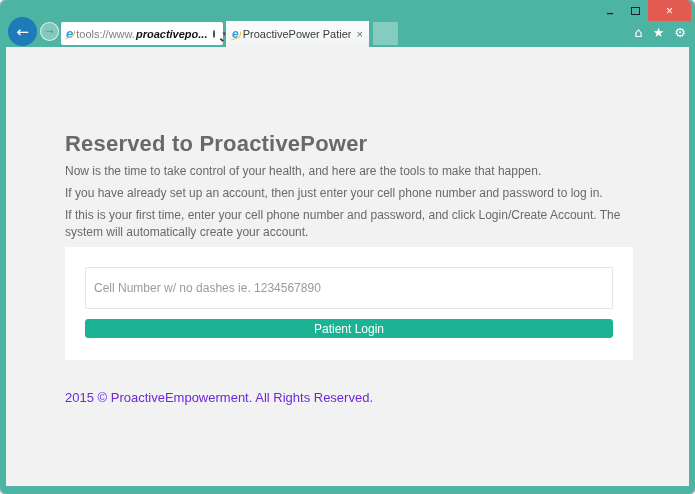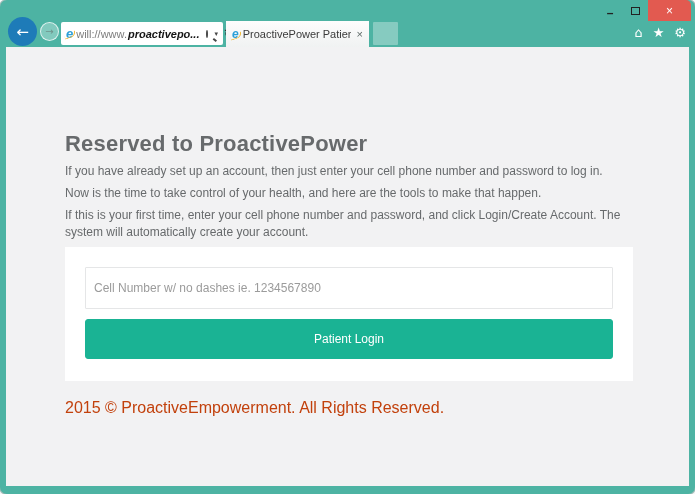--- a/index.html
+++ b/index.html
@@ -102,26 +102,26 @@
     padding: 20px 20px 22px 20px;
   }
   .login-card input {
     display: block; width: 100%; height: 42px; margin-bottom: 9px;
     border: 1px solid #e5e6e7; border-radius: 1px; background: #fff;
     padding: 0 8px; font-size: 12px; color: #676a6c;
     font-family: "Liberation Sans", sans-serif; outline: none;
   }
   .login-card input::placeholder { color: #9b9b9b; opacity: 1; }
   .login-btn {
-    display: block; width: 100%; height: 40px; margin-top: 10px;
+    display: block; width: 100%; height: 19px; margin-top: 10px;
     background: #1ab394; border: 1px solid #1ab394; border-radius: 3px;
     color: #ffffff; font-size: 12px; font-family: "Liberation Sans", sans-serif;
     cursor: pointer;
   }
-  .page-footer { margin-top: 18px; font-size: 16px; color: #c2410c; }
+  .page-footer { margin-top: 30px; font-size: 13px; color: #6d28d9; }
 </style>
 </head>
 <body>
 
 <div class="window">
 
   <div class="win-controls">
     <div class="win-btn win-min">
       <span>–</span>
     </div>
@@ -135,21 +135,21 @@
 
   <div class="back-btn">
     <span>←</span>
   </div>
   <div class="fwd-btn">
     <span>→</span>
   </div>
 
   <div class="address-bar">
     <span class="ie-icon">e</span>
-    <span class="url-scheme">will://www.</span>
+    <span class="url-scheme">tools://www.</span>
     <span class="url-domain">proactivepo...</span>
     <span class="addr-spacer"></span>
     <span class="search-glass"></span>
     <span class="addr-caret">▾</span>
     <span class="refresh-glyph">↻</span>
   </div>
 
   <div class="tab">
     <span class="ie-icon">e</span>
     <span class="tab-title">ProactivePower Patient Log...</span>
@@ -159,22 +159,22 @@
 
   <div class="chrome-icons">
     <span>⌂</span>
     <span>★</span>
     <span>⚙</span>
   </div>
 
   <div class="viewport">
     <div class="content">
       <h1 class="page-heading">Reserved to ProactivePower</h1>
+      <p>Now is the time to take control of your health, and here are the tools to make that happen.</p>
       <p>If you have already set up an account, then just enter your cell phone number and password to log in.</p>
-      <p>Now is the time to take control of your health, and here are the tools to make that happen.</p>
       <p>If this is your first time, enter your cell phone number and password, and click Login/Create Account. The system will automatically create your account.</p>
 
       <div class="login-card">
         <input type="text" placeholder="Cell Number w/ no dashes ie. 1234567890" style="">
         <button class="login-btn">Patient Login</button>
       </div>
 
       <div class="page-footer">2015 © ProactiveEmpowerment. All Rights Reserved.</div>
     </div>
   </div>

